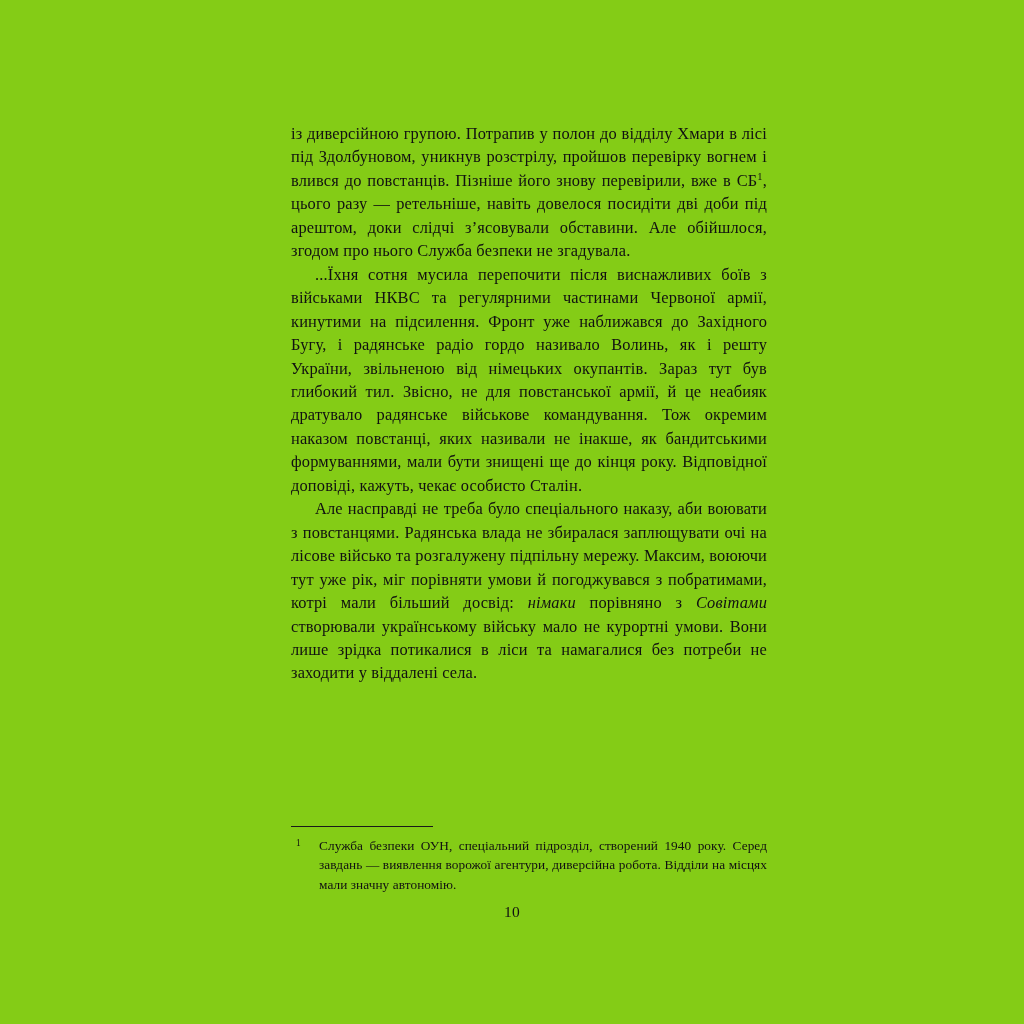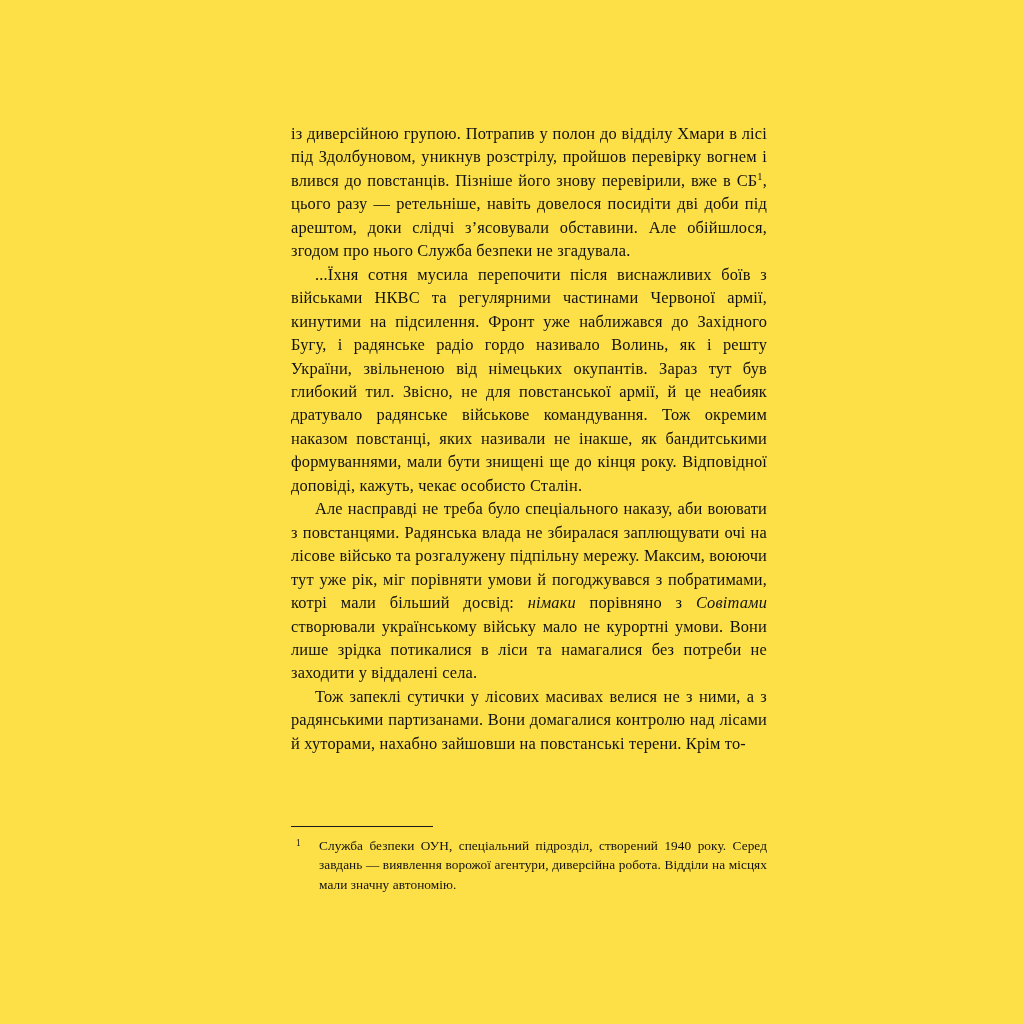--- a/index.html
+++ b/index.html
@@ -12,21 +12,21 @@
     background: #ffffff;
     font-family: "Liberation Serif", "DejaVu Serif", serif;
     color: #111111;
     overflow: hidden;
   }
 
   .page {
     position: relative;
     width: 1024px;
     height: 1024px;
-    background: #fde047;
+    background: #84cc16;
   }
 
   
   .text-block {
     position: absolute;
     left: 291px;
     top: 122px;
     width: 476px;
   }
 
@@ -117,27 +117,27 @@
     <div class="body-text">
 
       <p class="no-indent"><span>із диверсійною групою. Потрапив у полон до відділу Хмари в лісі під Здолбуновом, уникнув розстрілу, пройшов перевірку вогнем і влився до повстанців. Пізніше його знову перевірили, вже в СБ</span><sup class="fn-ref">1</sup><span>, цього разу — ретельніше, навіть довелося посидіти дві доби під арештом, доки слідчі з’ясовували обставини. Але обійшлося, згодом про нього Служба безпеки не згадувала.</span></p>
 
 
 
       <p>...Їхня сотня мусила перепочити після виснажливих боїв з військами НКВС та регулярними частинами Червоної армії, кинутими на підсилення. Фронт уже наближався до Західного Бугу, і радянське радіо гордо називало Волинь, як і решту України, звільненою від німецьких окупантів. Зараз тут був глибокий тил. Звісно, не для повстанської армії, й це неабияк дратувало радянське військове командування. Тож окремим наказом повстанці, яких називали не інакше, як бандитськими формуваннями, мали бути знищені ще до кінця року. Відповідної доповіді, кажуть, чекає особисто Сталін.</p>
 
       <p><span>Але насправді не треба було спеціального наказу, аби воювати з повстанцями. Радянська влада не збиралася заплющувати очі на лісове військо та розгалужену підпільну мережу. Максим, воюючи тут уже рік, міг порівняти умови й погоджувався з побратимами, котрі мали більший досвід: </span><span class="italic">німаки</span><span> порівняно з </span><span class="italic">Совітами</span><span> створювали українському війську мало не курортні умови. Вони лише зрідка потикалися в ліси та намагалися без потреби не заходити у віддалені села.</span></p>
 
-      <p>Тож запеклі сутички у лісових масивах велися не з ними, а з радянськими партизанами. Вони домагалися контролю над лісами й хуторами, нахабно зайшовши на повстанські терени. Крім то-</p>
 
     </div>
   </div>
 
   <div class="footnote-area">
     <div class="footnote-rule"></div>
     <div class="footnote">
       <span class="fn-marker">1</span>
       <p>Служба безпеки ОУН, спеціальний підрозділ, створений 1940 року. Серед завдань — виявлення ворожої агентури, диверсійна робота. Відділи на місцях мали значну автономію.</p>
     </div>
   </div>
 
+  <div class="page-number">10</div>
 
 </div>
 
 </body></html>

